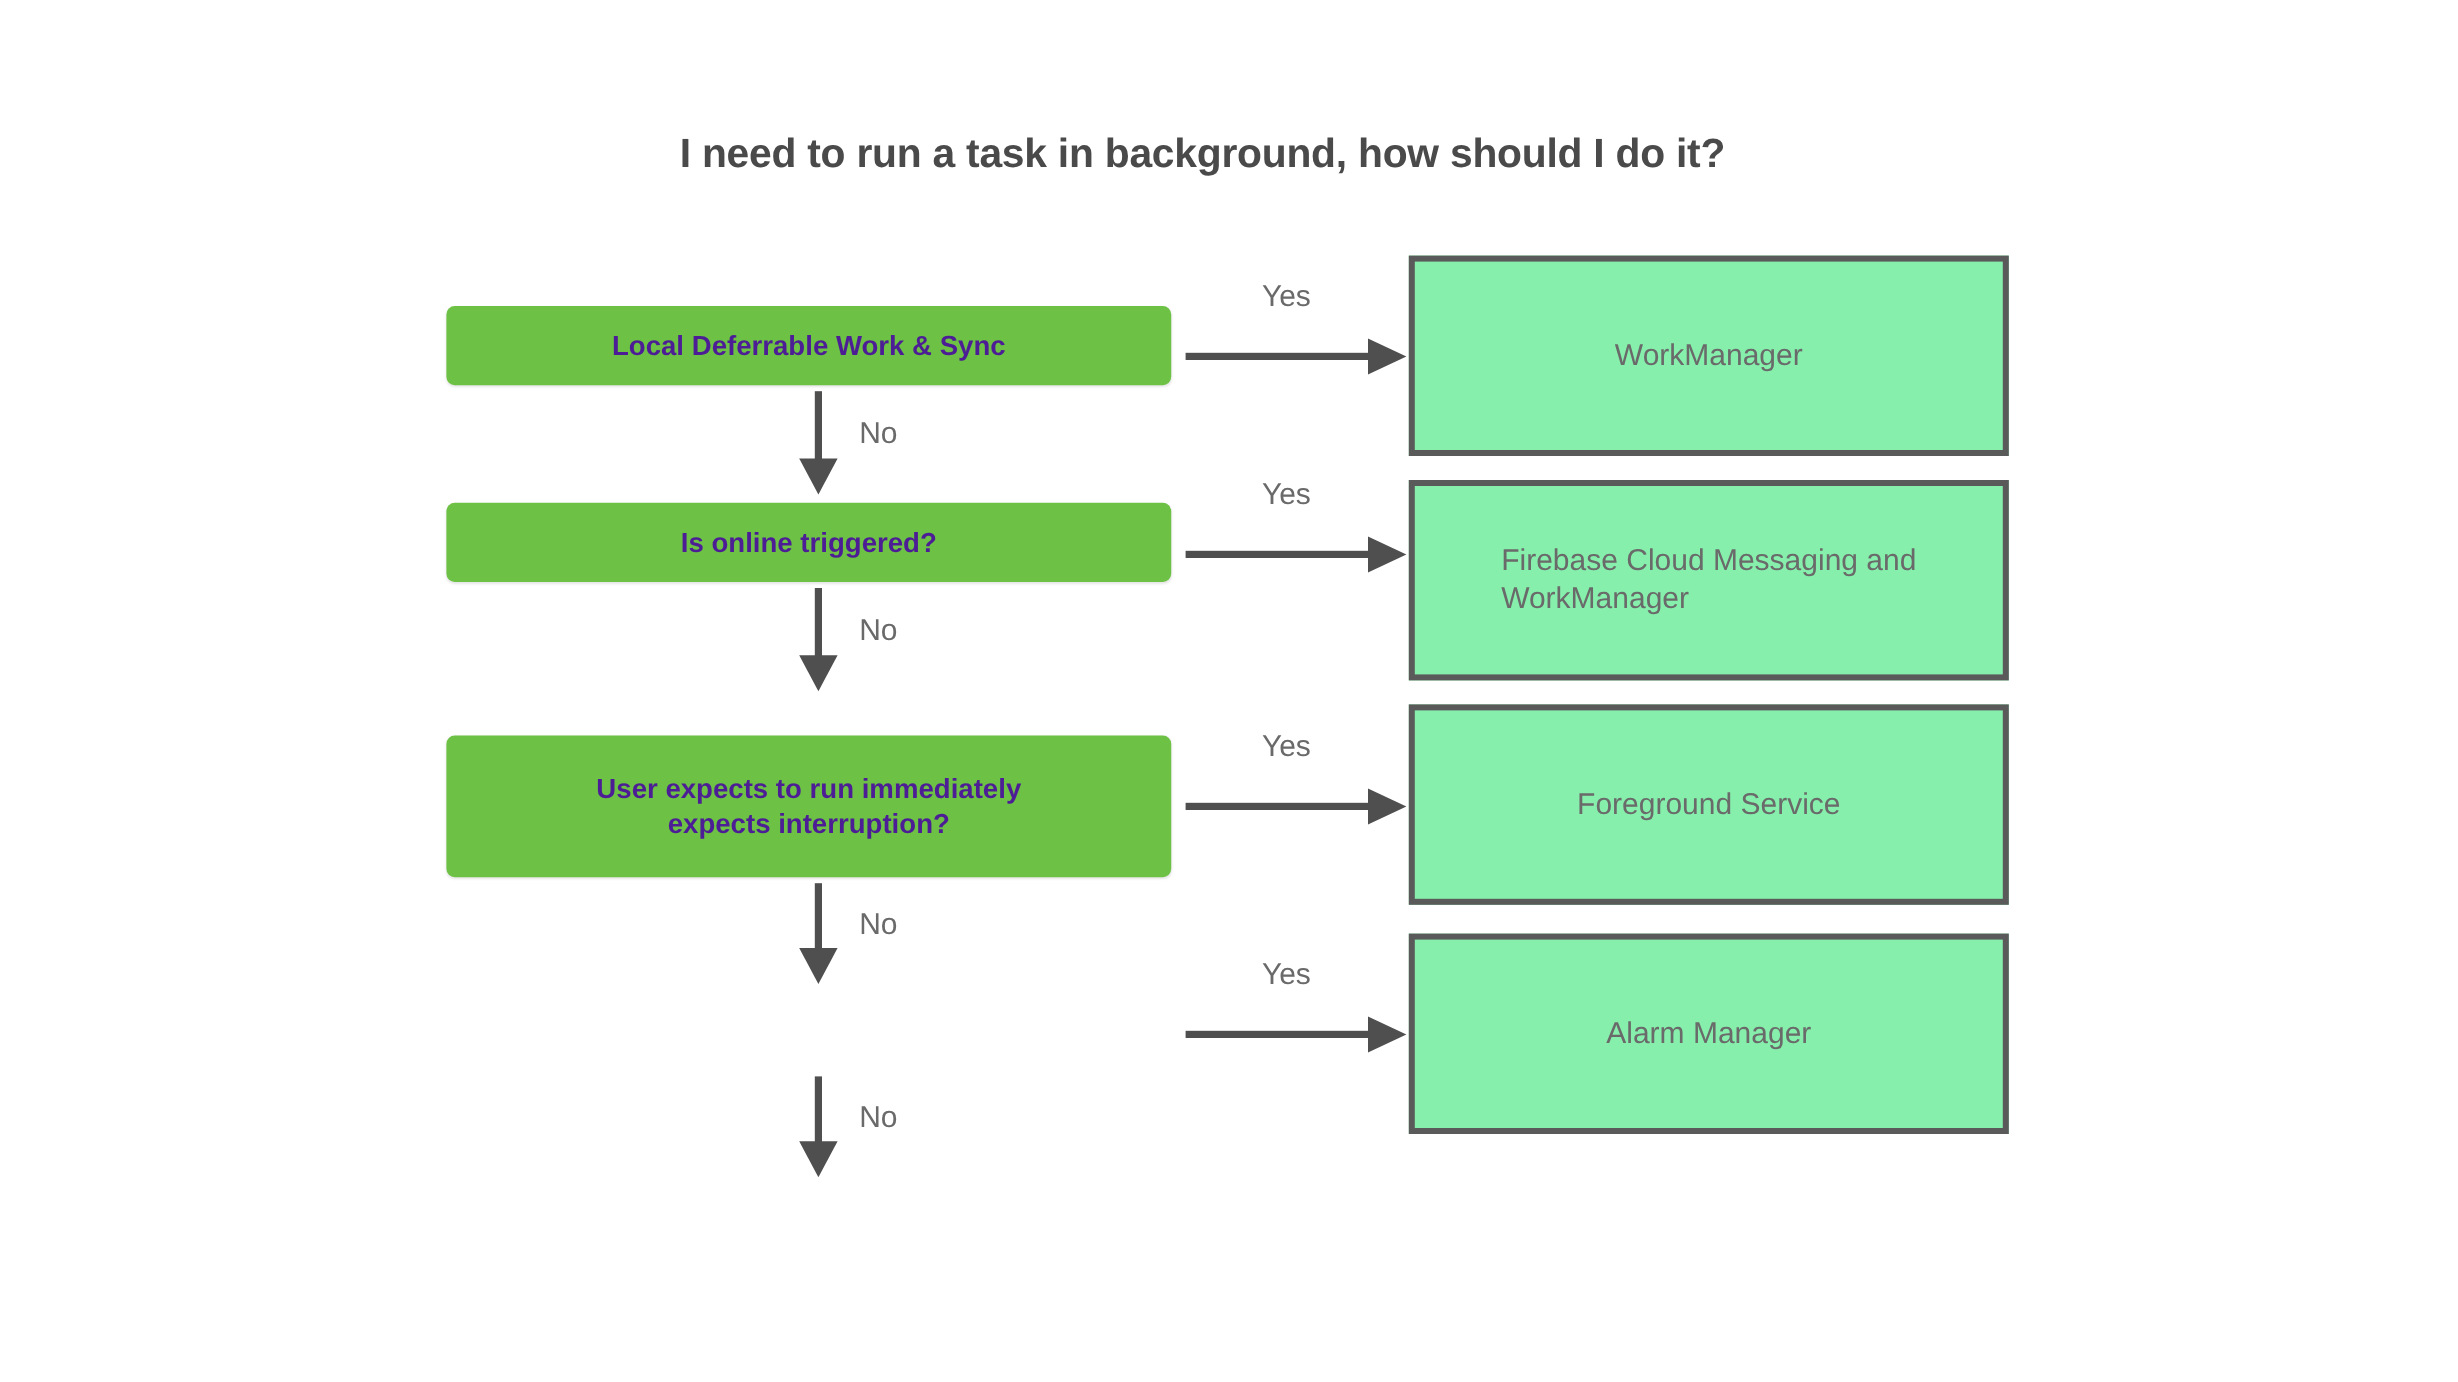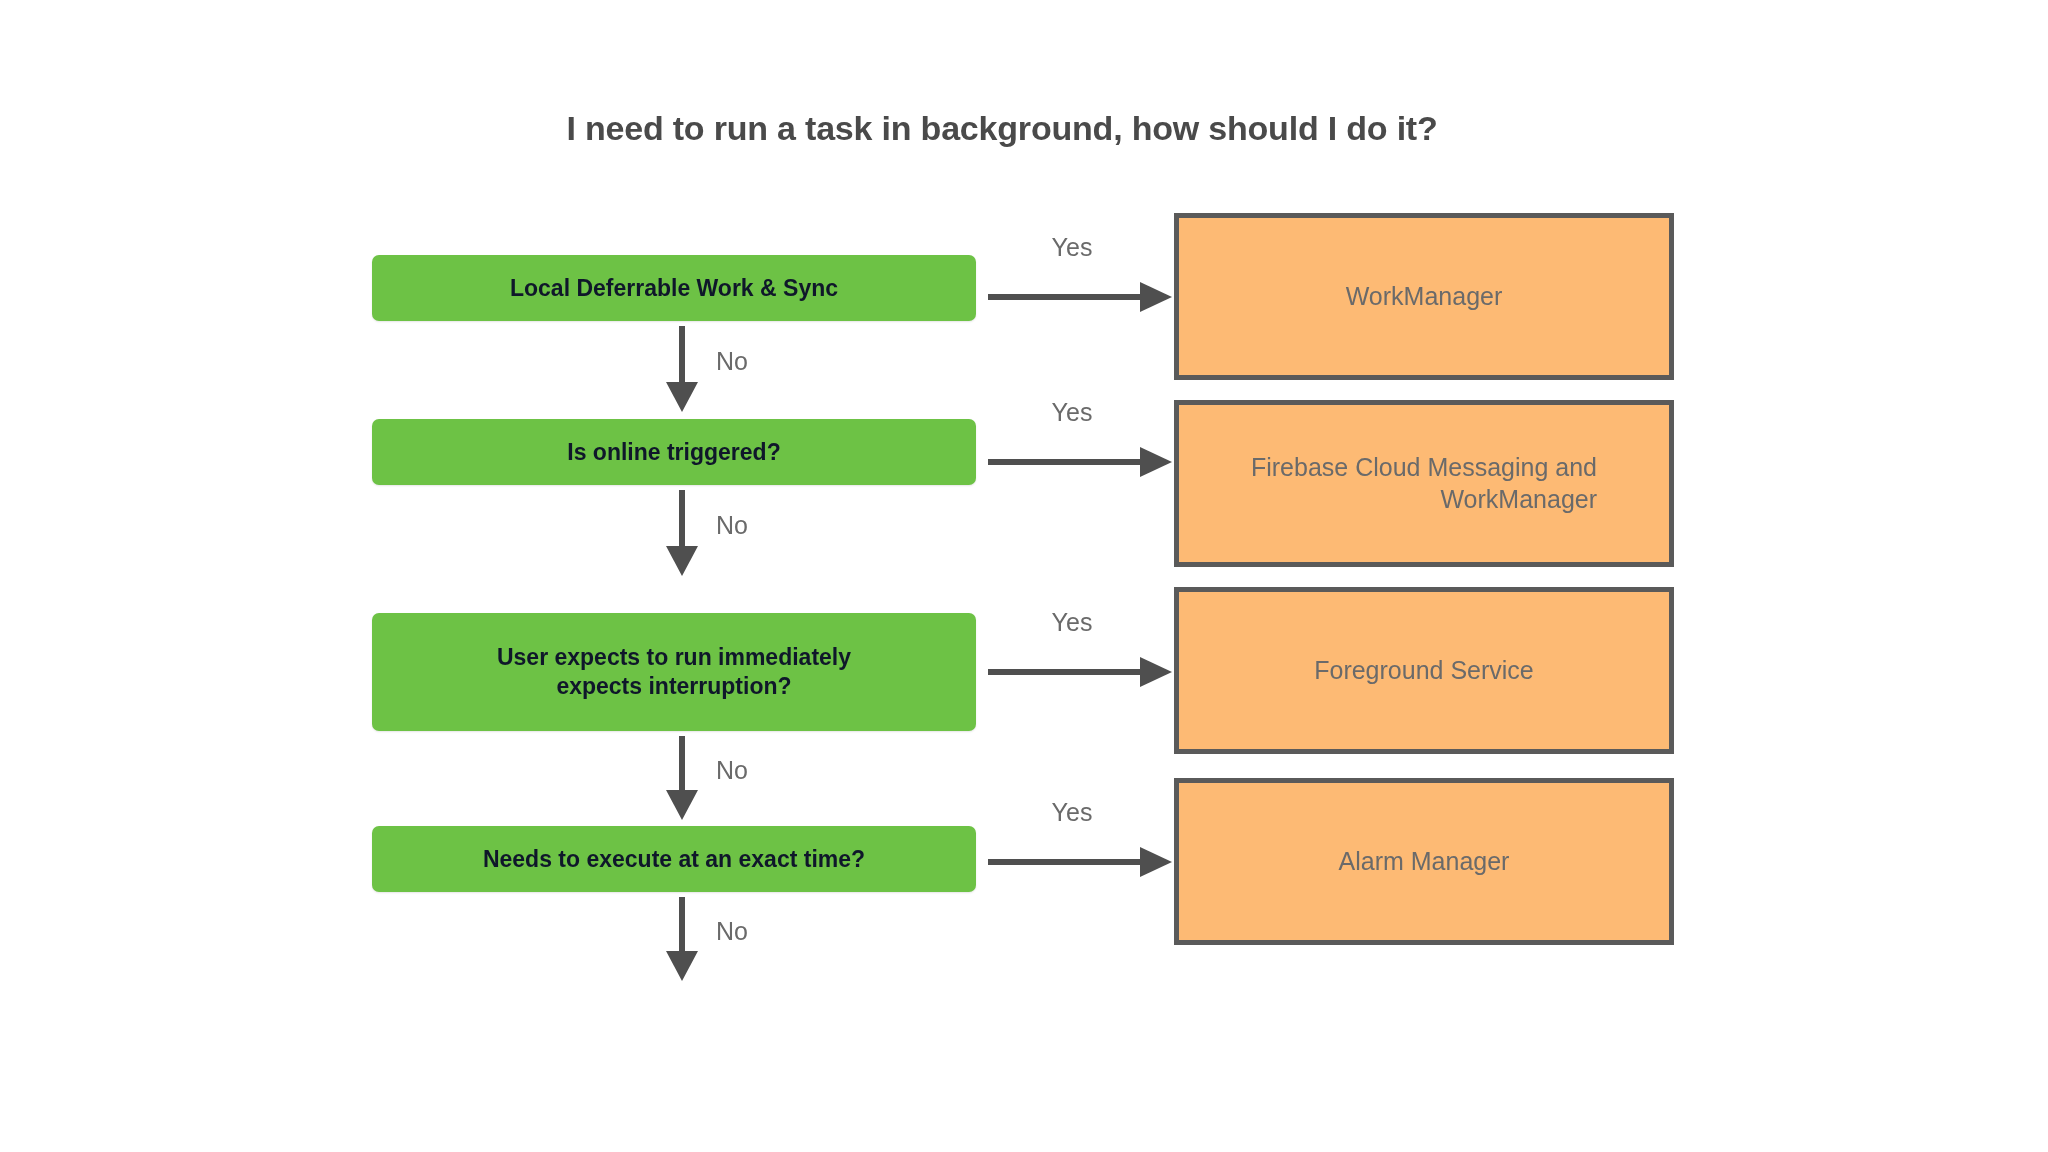--- a/index.html
+++ b/index.html
@@ -41,21 +41,21 @@
     transform: translateX(-22px);
   }
 
   
   .decision {
     position: absolute;
     left: 372px;
     width: 604px;
     background: #6dc245;
     border-radius: 7px;
-    color: #0f172a;
+    color: #4c1d95;
     font-weight: bold;
     font-size: 23px;
     line-height: 1.25;
     display: flex;
     align-items: center;
     justify-content: center;
     text-align: center;
     box-sizing: border-box;
     padding: 4px 14px;
     box-shadow: 0 1px 2px rgba(0,0,0,0.10);
@@ -67,28 +67,28 @@
   #decision-1 { top: 419px;  height: 66px; }
   #decision-2 { top: 613px;  height: 118px; }
   #decision-3 { top: 826px;  height: 66px; }
 
   
   .outcome {
     position: absolute;
     left: 1174px;
     width: 500px;
     border: 5px solid #5a5a5a;
-    background: #fdba74;
+    background: #86efac;
     color: #6a6a6a;
     font-size: 25px;
     line-height: 1.25;
     display: flex;
     align-items: center;
     justify-content: center;
-    text-align: right;
+    text-align: left;
     box-sizing: border-box;
     padding: 6px 16px;
   }
   .outcome .lbl { display: block; }
   .outcome .lbl .l2 { display: block; }
 
   #outcome-0 { top: 213px; height: 167px; }
   #outcome-1 { top: 400px; height: 167px; }
   #outcome-2 { top: 587px; height: 167px; }
   #outcome-3 { top: 778px; height: 167px; }
@@ -215,25 +215,20 @@
     </span>
   </div>
 
   <div class="decision" id="decision-2">
     <span class="lbl">
       <span class="l1">User expects to run immediately</span>
       <span class="l2">expects interruption?</span>
     </span>
   </div>
 
-  <div class="decision" id="decision-3">
-    <span class="lbl">
-      <span class="l1">Needs to execute at an exact time?</span>
-    </span>
-  </div>
 
   <div class="outcome" id="outcome-0">
     <span class="lbl">
       <span class="l1">WorkManager</span>
     </span>
   </div>
 
   <div class="outcome" id="outcome-1">
     <span class="lbl">
       <span class="l1">Firebase Cloud Messaging and</span>

